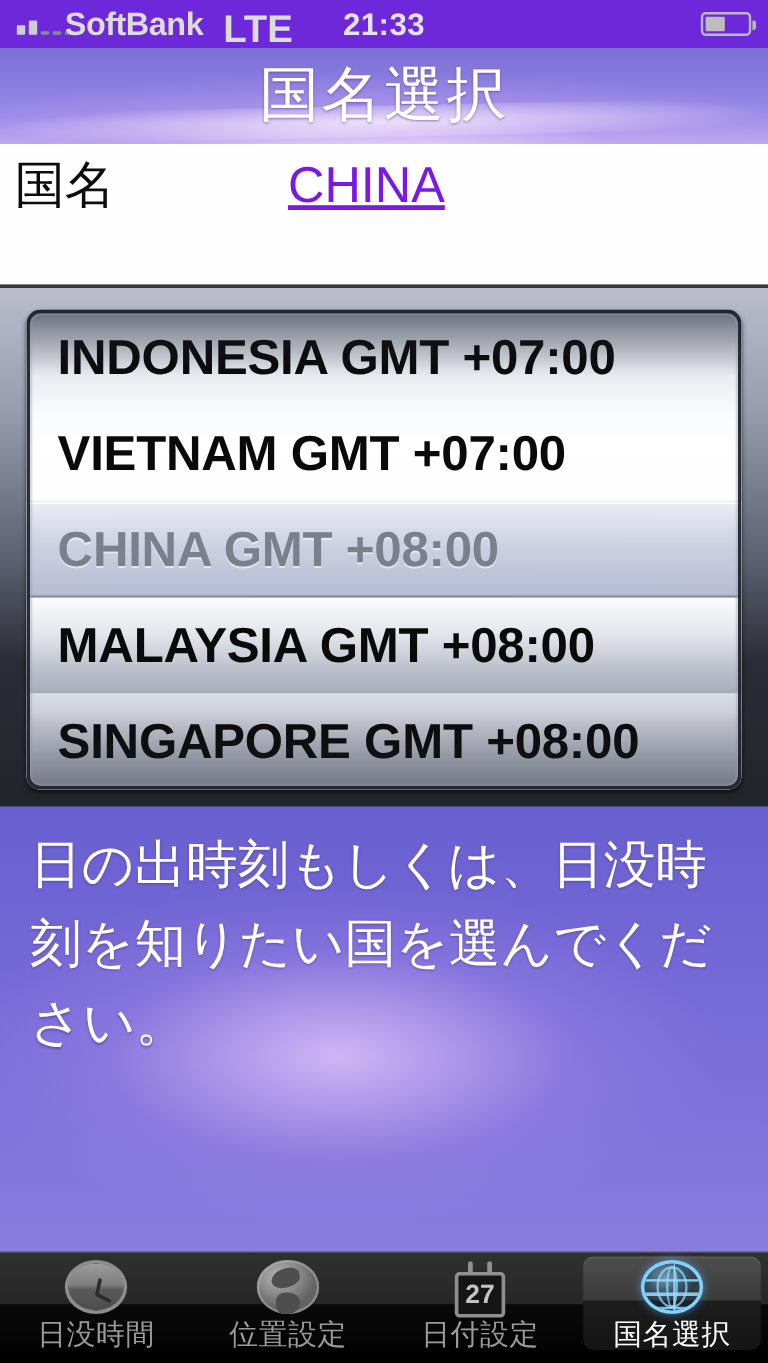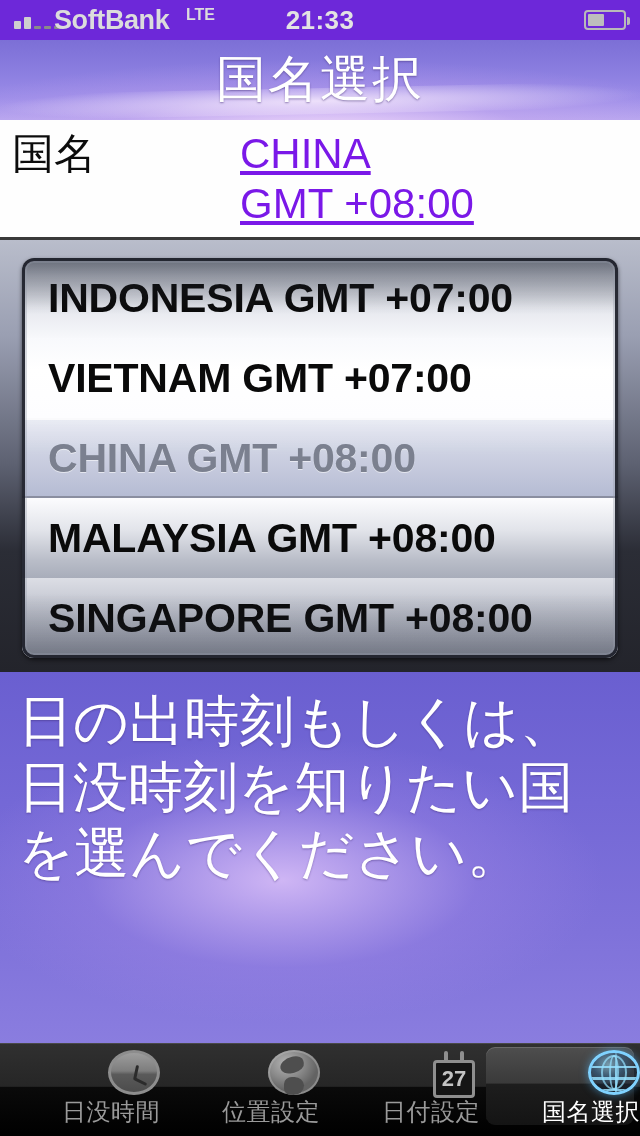--- a/index.html
+++ b/index.html
@@ -15,21 +15,21 @@
   .statusbar{
     position:absolute;top:0;left:0;width:640px;height:40px;
     background:#6d28d9;color:#cdcdcd;
   }
   .sb-signal{position:absolute;left:14px;top:13px;display:flex;align-items:flex-end;gap:3px;height:16px;}
   .sb-signal i{display:block;width:7px;background:#cfcfcf;border-radius:1px;}
   .sb-signal i.b1{height:8px;}
   .sb-signal i.b2{height:12px;}
   .sb-signal i.d{height:3px;background:#8a8a8a;}
   .sb-carrier{position:absolute;left:54px;top:5px;font-size:27px;font-weight:bold;letter-spacing:-0.4px;color:#dcdcdc;}
-  .sb-net{position:absolute;left:186px;top:6px;font-size:16px;font-weight:bold;color:#dcdcdc;}
+  .sb-net{position:absolute;left:186px;top:6px;font-size:32px;font-weight:bold;color:#dcdcdc;}
   .sb-time{position:absolute;left:0;right:0;top:5px;text-align:center;font-size:26px;font-weight:bold;color:#e3e3e3;letter-spacing:0.4px;}
   .sb-batt{position:absolute;right:14px;top:10px;width:42px;height:20px;border:2px solid #b9b9b9;border-radius:4px;box-sizing:border-box;}
   .sb-batt:after{content:"";position:absolute;right:-6px;top:5px;width:3px;height:8px;background:#b9b9b9;border-radius:0 2px 2px 0;}
   .sb-batt i{position:absolute;left:2px;top:2px;bottom:2px;width:42%;background:#bdbdbd;border-radius:1px;display:block;}
 
   
   .navbar{
     position:absolute;top:40px;left:0;width:640px;height:80px;overflow:hidden;
     background:
       radial-gradient(120% 170% at 50% 118%, rgba(255,230,255,.85) 0%, rgba(206,170,240,.35) 28%, rgba(255,255,255,0) 55%),
@@ -107,32 +107,32 @@
   }
 
   
   .body-area{
     position:absolute;top:672px;left:0;width:640px;height:372px;overflow:hidden;
     background:
       radial-gradient(68% 52% at 44% 56%, rgba(214,188,247,.92) 0%, rgba(160,135,231,.35) 45%, rgba(255,255,255,0) 74%),
       linear-gradient(180deg,#6a5fd0 0%,#7468d6 35%,#7f72da 70%,#8a7ddf 100%);
   }
   .instruction{
-    position:absolute;left:18px;top:16px;width:604px;
-    font-size:55px;line-height:66px;color:#ffffff;letter-spacing:0px;
+    position:absolute;left:25px;top:16px;width:604px;
+    font-size:43px;line-height:66px;color:#ffffff;letter-spacing:0px;
     text-shadow:0 1px 2px rgba(60,40,110,.45);
   }
 
   
   .tabbar{
     position:absolute;left:0;bottom:0;width:640px;height:92px;
     background:linear-gradient(180deg,#303030 0%,#262626 46%,#0a0a0a 47%,#000000 100%);
     border-top:1px solid #4a4a4a;display:flex;
   }
-  .tab{position:relative;flex:1;height:84px;display:flex;flex-direction:column;align-items:flex-end;justify-content:flex-start;}
+  .tab{position:relative;flex:1;height:84px;display:flex;flex-direction:column;align-items:center;justify-content:flex-start;}
   .tab .hl{position:absolute;left:6px;right:6px;top:3px;bottom:3px;border-radius:9px;
            background:linear-gradient(180deg,#4e4e4e 0%,#3a3a3a 46%,#1d1d1d 48%,#141414 100%);
            box-shadow:inset 0 1px 0 rgba(255,255,255,.16);}
   .tab .ico{position:relative;margin-top:6px;width:52px;height:52px;}
   .tab .lbl{position:relative;margin-top:1px;font-size:24px;color:#9a9a9a;letter-spacing:0.5px;}
   .tab.active .lbl{color:#ffffff;}
 
   
   .ic-clock{border-radius:50%;border:3px solid #8d8d8d;box-sizing:border-box;
     background:linear-gradient(180deg,#9d9d9d 0%,#7d7d7d 46%,#5a5a5a 55%,#4c4c4c 100%);}
@@ -196,21 +196,20 @@
   <div class="navbar">
     <div class="nav-title">国名選択</div>
   </div>
 
   <div class="info">
     <div class="info-row r1">
       <div class="info-label">国名</div>
       <div class="info-value" id="v-country" style="color: rgb(122, 24, 232);">CHINA</div>
     </div>
     <div class="info-row r2">
-      <div class="info-value" id="v-tz" style="color: rgb(122, 24, 232);">GMT +08:00</div>
     </div>
   </div>
 
   <div class="picker-area">
     <div class="picker">
       <div class="picker-inner">
         <div class="prow p0">INDONESIA GMT +07:00</div>
         <div class="prow p1">VIETNAM GMT +07:00</div>
         <div class="prow p2">CHINA GMT +08:00</div>
         <div class="prow p3">MALAYSIA GMT +08:00</div>

